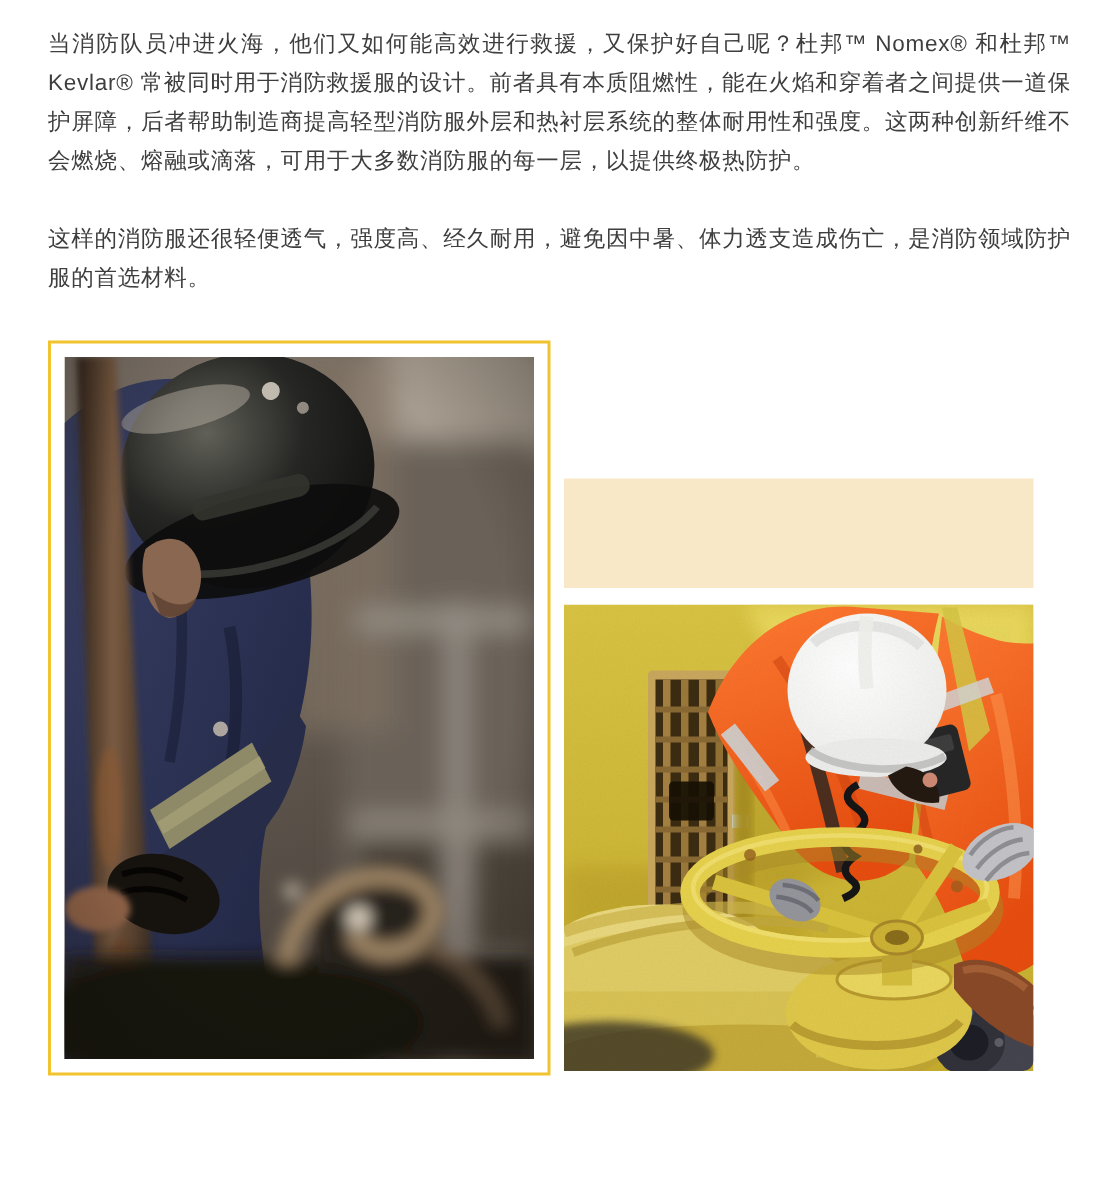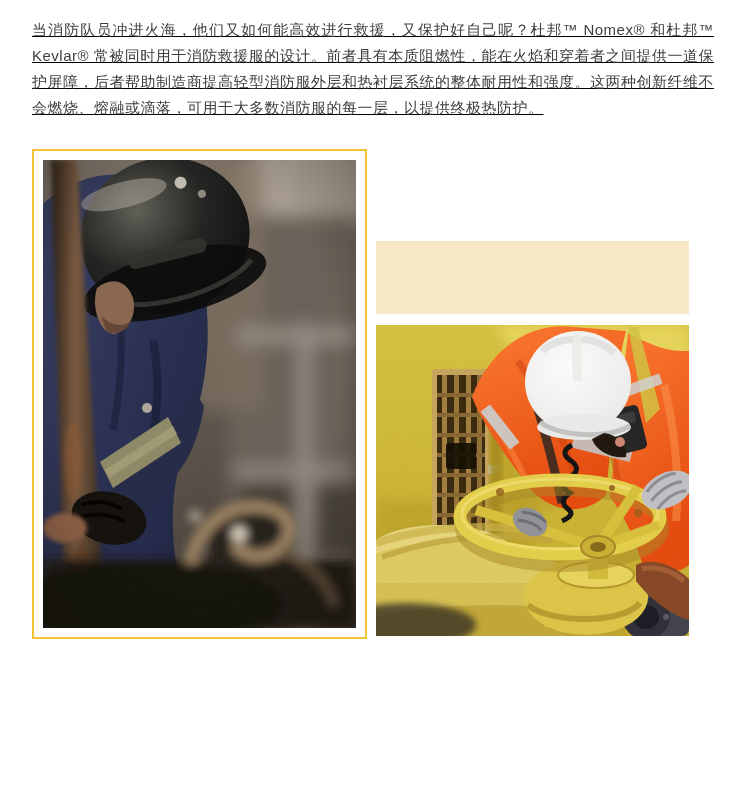--- a/index.html
+++ b/index.html
@@ -4,21 +4,21 @@
 <style>
   :root{
     --background:#ffffff; --text:#3e3e3e; --frame-border:#f0c32f; --beige-block:#f9e8c7;
   }
   html,body{margin:0;padding:0;}
   body{
     width:745px;height:785px;background:var(--background);
     font-family:"Liberation Sans","DejaVu Sans",sans-serif;
     overflow:hidden;
   }
-  .page{box-sizing:border-box;width:745px;padding:17px 31px 0 32px;text-decoration:underline;}
+  .page{box-sizing:border-box;width:745px;padding:17px 31px 0 32px;}
   p.para{
     margin:0;font-size:15px;line-height:26px;color:var(--text);
     text-align:justify;letter-spacing:0.5px;
   }
   #p2{margin-top:26px;}
   #p3{margin-top:31px;}
   .media-row{margin-top:28px;display:flex;align-items:flex-start;}
   .photo-frame{
     border:2px solid var(--frame-border);
     padding:9px;background:#fff;box-sizing:border-box;
@@ -30,20 +30,21 @@
   .right-photo{margin-top:11px;}
   svg{shape-rendering:auto;}
 </style>
 </head>
 <body>
 
 <div class="page">
 
   <p class="para" id="p1">当消防队员冲进火海，他们又如何能高效进行救援，又保护好自己呢？杜邦™ Nomex® 和杜邦™ Kevlar® 常被同时用于消防救援服的设计。前者具有本质阻燃性，能在火焰和穿着者之间提供一道保护屏障，后者帮助制造商提高轻型消防服外层和热衬层系统的整体耐用性和强度。这两种创新纤维不会燃烧、熔融或滴落，可用于大多数消防服的每一层，以提供终极热防护。</p>
 
+  <p class="para" id="p2">这样的消防服还很轻便透气，强度高、经久耐用，避免因中暑、体力透支造成伤亡，是消防领域防护服的首选材料。</p>
 
   <div class="media-row">
 
     <figure class="photo-frame" style="margin:0">
       <svg viewBox="0 0 313 468" width="313" height="468" role="img" aria-label="戴黑色安全帽、身穿深蓝色阻燃工装的工人俯身作业">
         <defs>
           <linearGradient id="bgL" x1="0" y1="0" x2="0.2" y2="1">
             <stop offset="0" stop-color="#7e746a"></stop>
               <stop offset="1" stop-color="#4b433c"></stop>
           </linearGradient>

